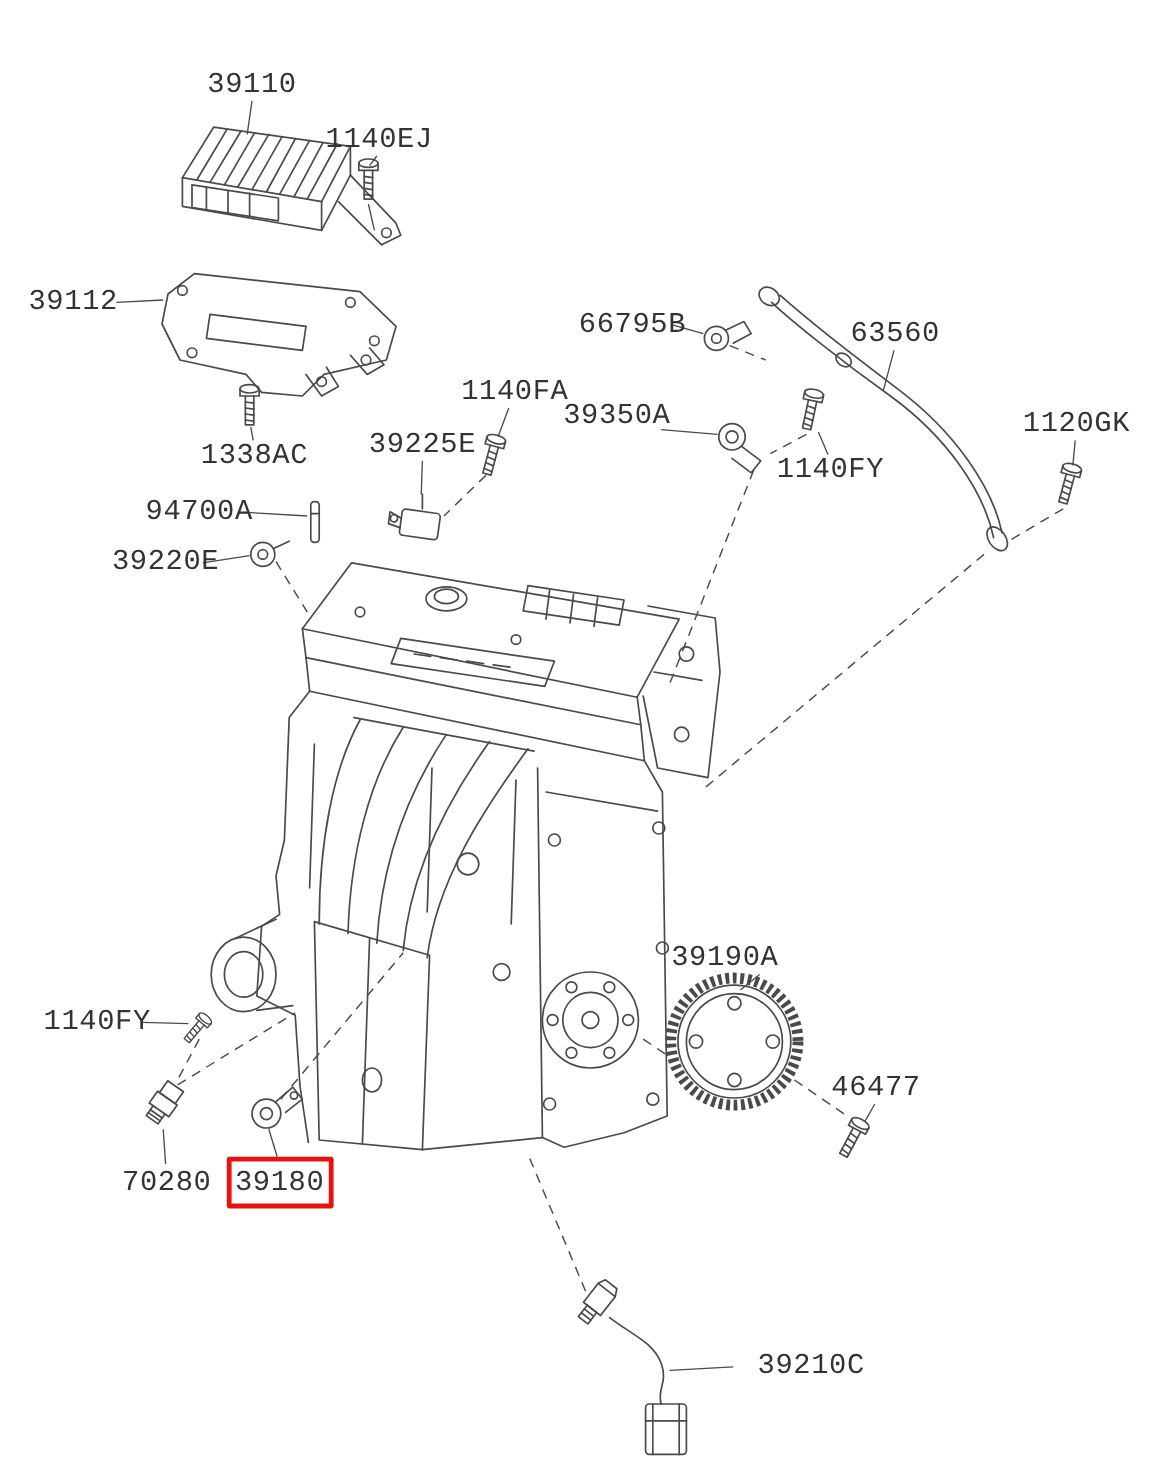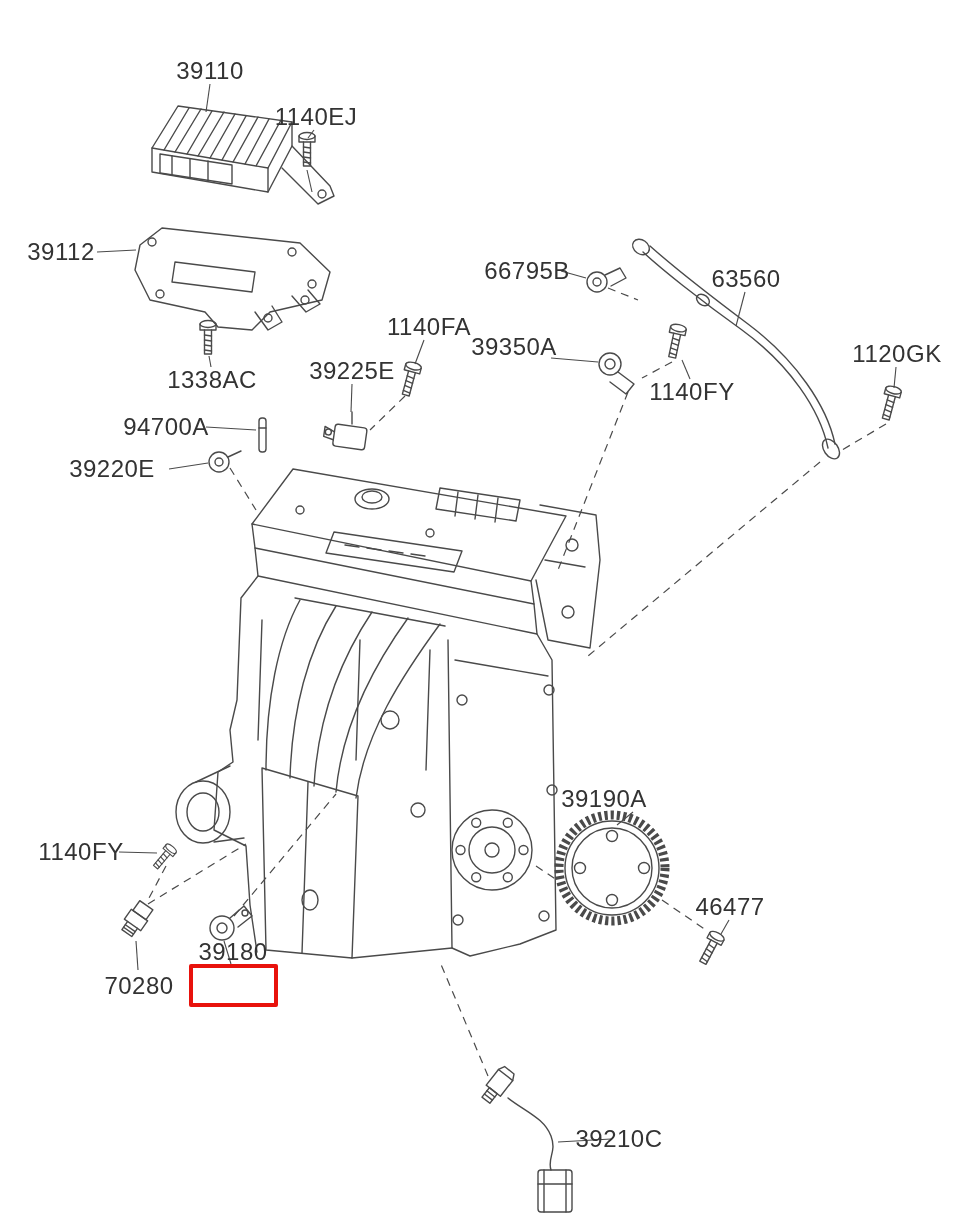--- a/index.html
+++ b/index.html
@@ -1,18 +1,18 @@
 <!DOCTYPE html>
 <html><head>
 <meta charset="utf-8">
 <style>
   html,body{margin:0;padding:0;background:#ffffff;}
   .stage{
     position:relative;width:962px;height:1220px;background:#ffffff;
-    font-family:Liberation Sans, sans-serif;overflow:hidden;
+    font-family:Liberation Mono, monospace;overflow:hidden;
   }
   .stage svg{position:absolute;left:0;top:0;}
   .ln{stroke:#4a4a4a;stroke-width:1.4;fill:none;stroke-linecap:round;stroke-linejoin:round;}
   .thin{stroke:#4a4a4a;stroke-width:1.1;fill:none;}
   .dash{stroke:#4a4a4a;stroke-width:1.2;fill:none;stroke-dasharray:8 6;}
   .teeth{stroke:#4a4a4a;stroke-width:9;fill:none;stroke-dasharray:3.2 3;}
   .part-label{
     position:absolute;transform:translate(-50%,-50%);
     font-size:24px;color:#333333;letter-spacing:0.5px;white-space:nowrap;
     cursor:pointer;user-select:none;
@@ -269,21 +269,21 @@
   <div class="part-label" style="left:61px;top:252px">39112</div>
   <div class="part-label" style="left:212px;top:380px">1338AC</div>
   <div class="part-label" style="left:352px;top:371px">39225E</div>
   <div class="part-label" style="left:429px;top:327px">1140FA</div>
   <div class="part-label" style="left:527px;top:271px">66795B</div>
   <div class="part-label" style="left:746px;top:279px">63560</div>
   <div class="part-label" style="left:514px;top:347px">39350A</div>
   <div class="part-label" style="left:692px;top:392px">1140FY</div>
   <div class="part-label" style="left:897px;top:354px">1120GK</div>
   <div class="part-label" style="left:166px;top:427px">94700A</div>
-  <div class="part-label" style="left:112px;top:469px">39220E</div>
+  <div class="part-label" style="left:138px;top:469px">39220E</div>
   <div class="part-label" style="left:604px;top:799px">39190A</div>
   <div class="part-label" style="left:730px;top:907px">46477</div>
   <div class="part-label" style="left:81px;top:852px">1140FY</div>
   <div class="part-label" style="left:139px;top:986px">70280</div>
-  <div class="part-label" style="left:233px;top:952px">39180</div>
-  <div class="part-label" style="left:619px;top:1139px">39210C</div>
+  <div class="part-label" style="left:233px;top:986px">39180</div>
+  <div class="part-label" style="left:676px;top:1139px">39210C</div>
 
 </div>
 
 </body></html>

